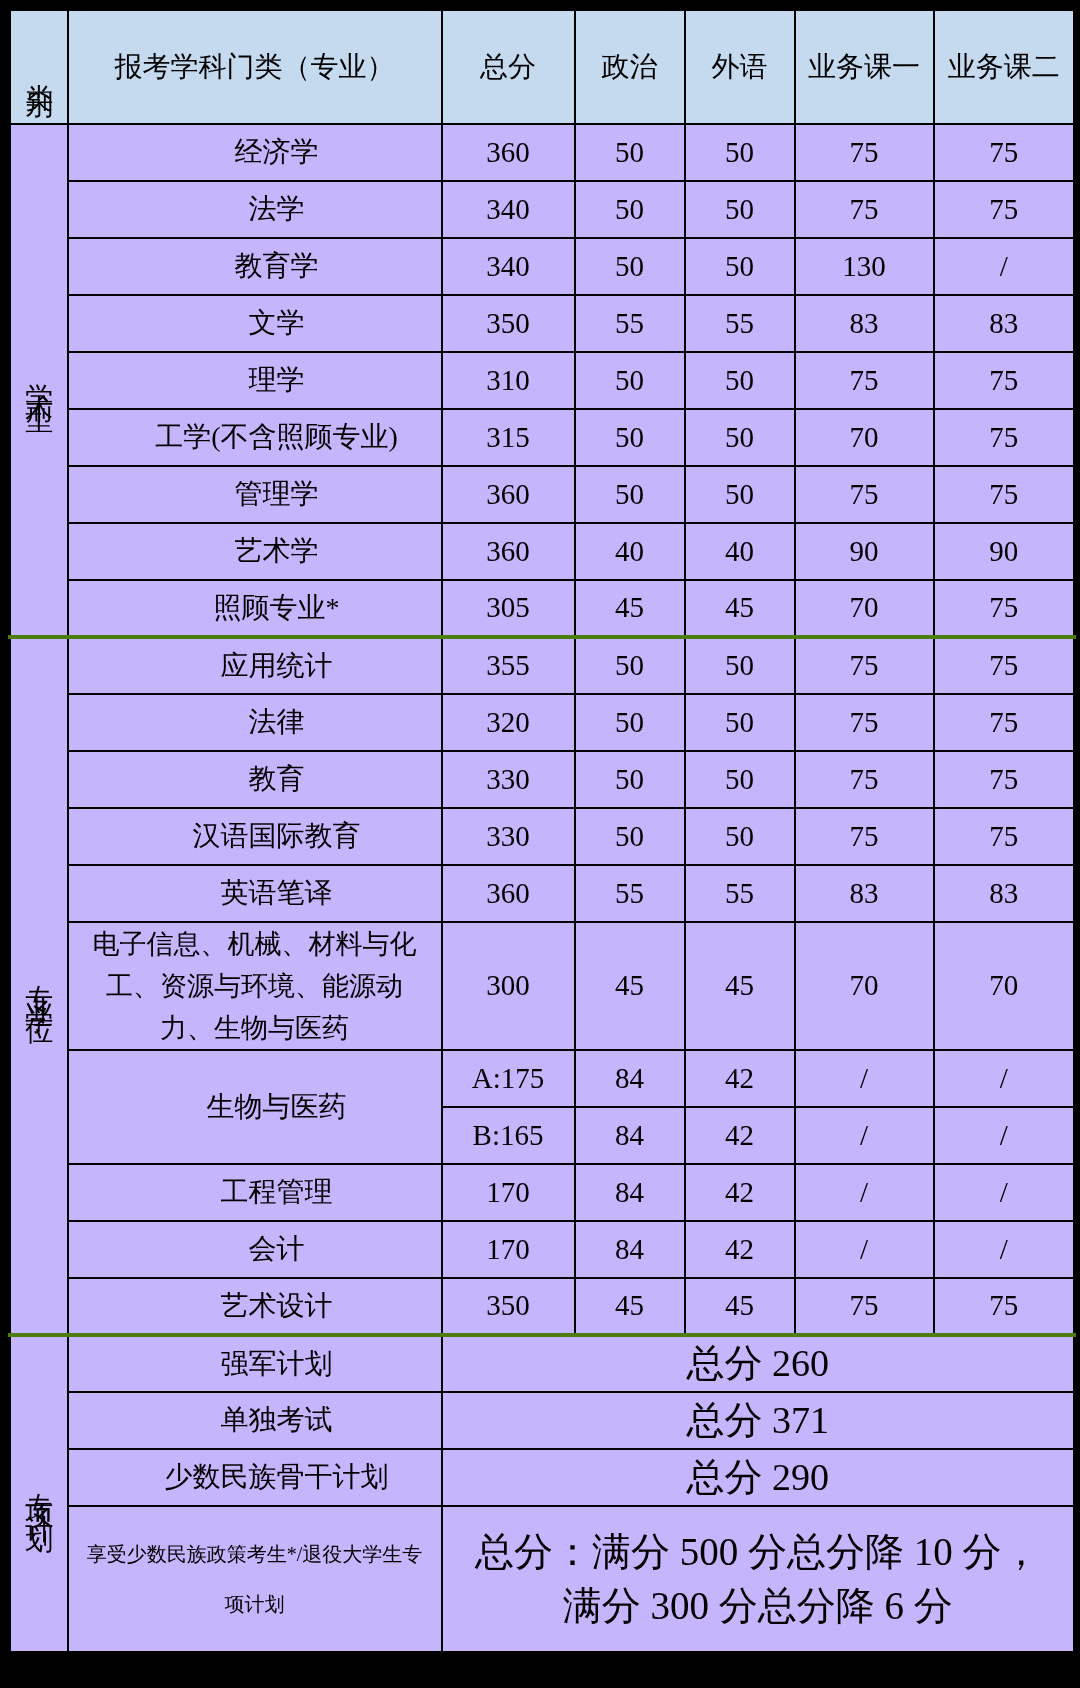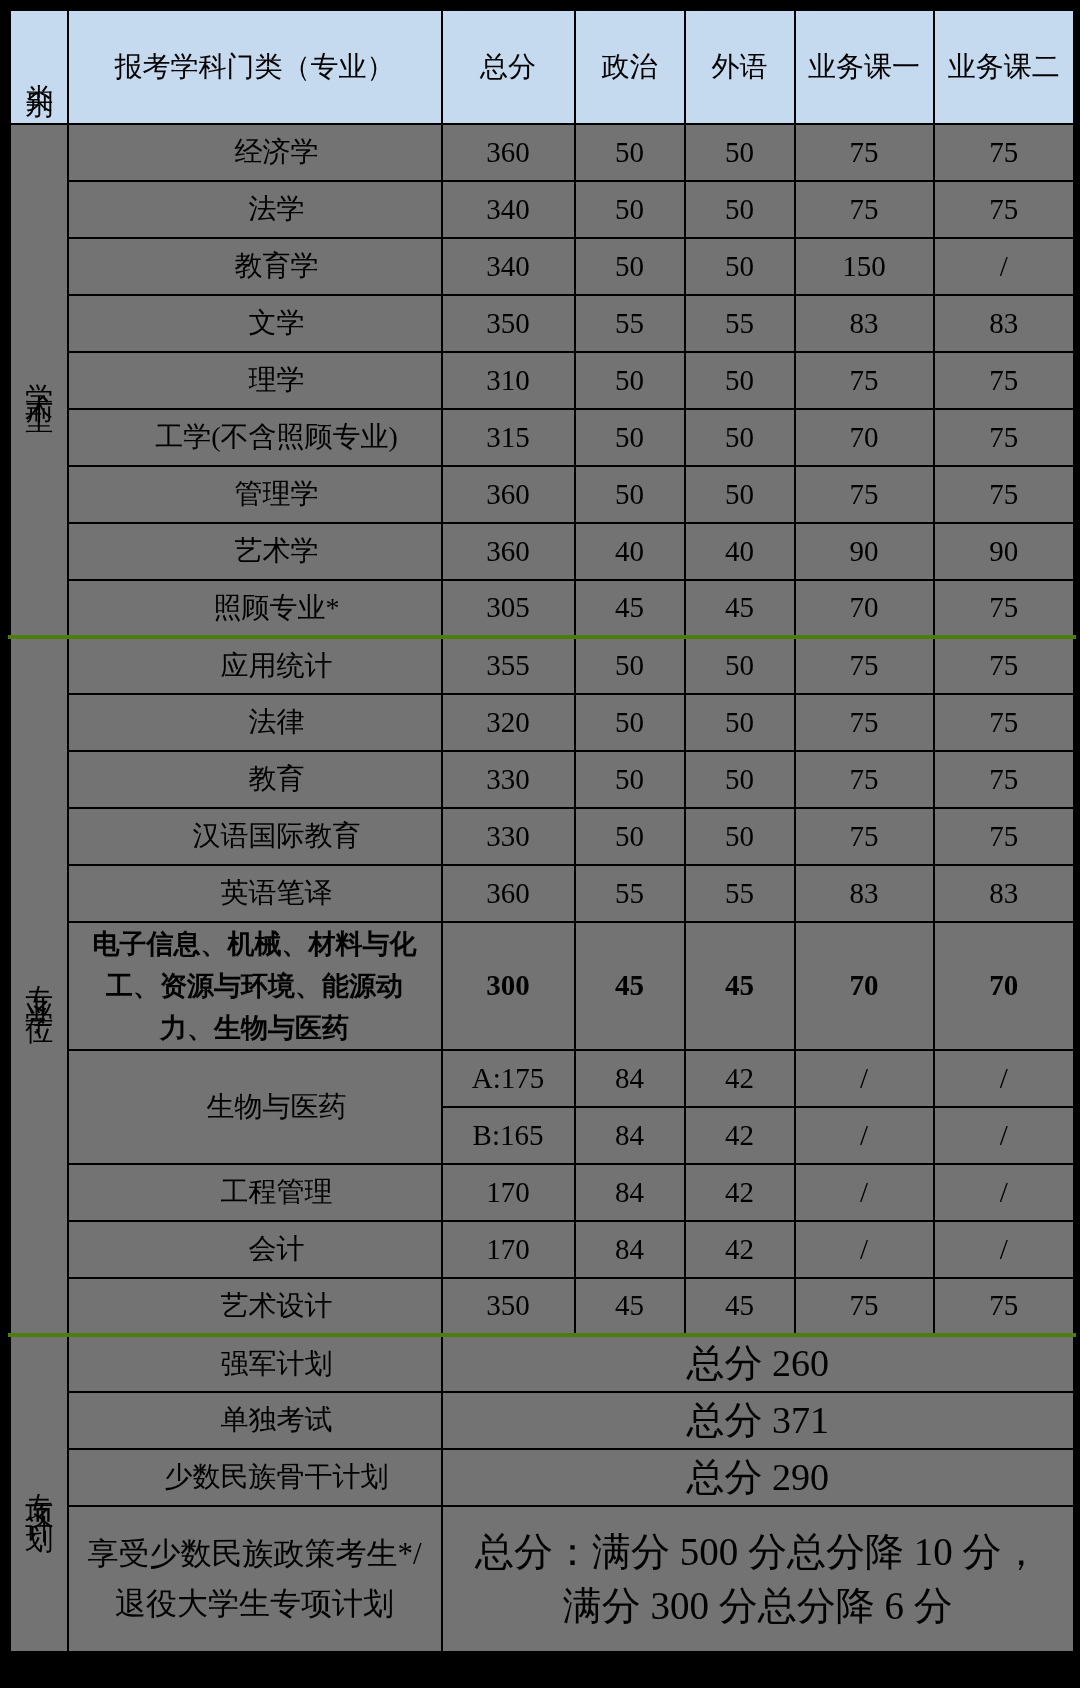--- a/index.html
+++ b/index.html
@@ -14,33 +14,33 @@
     position: absolute;
     left: 8px; top: 8px;
     width: 1065px; height: 1641px;
     background: #ffffff;
   }
   table.score {
     border-collapse: collapse;
     table-layout: fixed;
     width: 1065px;
     height: 1641px;
-    background: #737373;
+    background: #c4b5fd;
   }
   table.score { border: 3px solid #000; }
   th, td {
     border: 2px solid #000;
     text-align: center;
     vertical-align: middle;
     padding: 0;
     overflow: hidden;
   }
   tr.hrow { height: 114px; }
   tr.r    { height: 57px; }
-  tr.r-tall { height: 126px; font-weight: bold; }
+  tr.r-tall { height: 126px; }
   tr.r-last { height: 147px; }
   th {
     background: #C5D9EF;
     font-weight: normal;
     font-size: 28px;
   }
   
   tr.section-sep > th, tr.section-sep > td { border-top: 4px solid #4d7c0f; }
   .vtext {
     writing-mode: vertical-lr;
@@ -109,21 +109,21 @@
     <td class="num">50</td>
     <td class="num">50</td>
     <td class="num">75</td>
     <td class="num">75</td>
   </tr>
   <tr class="r">
     <td class="major">教育学</td>
     <td class="num">340</td>
     <td class="num">50</td>
     <td class="num">50</td>
-    <td class="num">150</td>
+    <td class="num">130</td>
     <td class="num">/</td>
   </tr>
   <tr class="r">
     <td class="major">文学</td>
     <td class="num">350</td>
     <td class="num">55</td>
     <td class="num">55</td>
     <td class="num">83</td>
     <td class="num">83</td>
   </tr>
@@ -264,21 +264,21 @@
   </tr>
   <tr class="r">
     <td class="major">单独考试</td>
     <td class="note" colspan="5">总分 371</td>
   </tr>
   <tr class="r">
     <td class="major">少数民族骨干计划</td>
     <td class="note" colspan="5">总分 290</td>
   </tr>
   <tr class="r-last">
-    <td class="major-wrap" style="font-size:31px;line-height:50px;">享受少数民族政策考生*/退役大学生专项计划</td>
+    <td class="major-wrap" style="font-size:20px;line-height:50px;">享受少数民族政策考生*/退役大学生专项计划</td>
     <td class="note-multi" colspan="5">
       <div>总分：满分 500 分总分降 10 分，</div>
       <div>满分 300 分总分降 6 分</div>
     </td>
   </tr>
 </tbody>
     </table>
 </div>
 
 </body></html>

